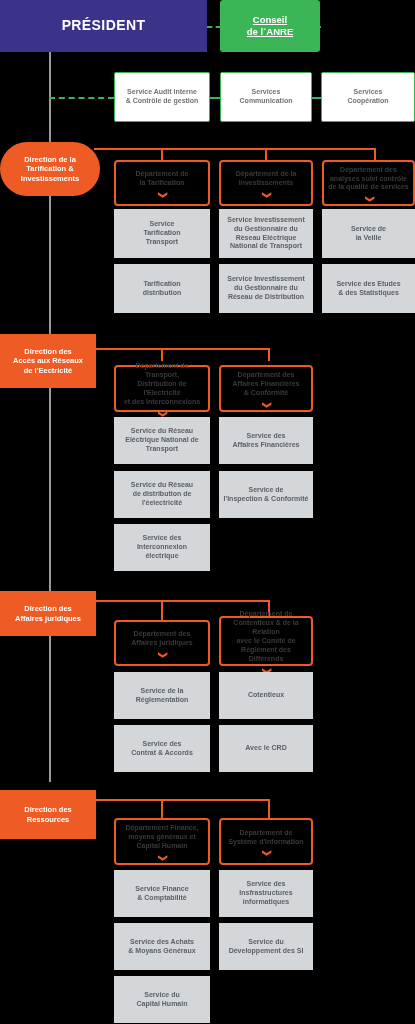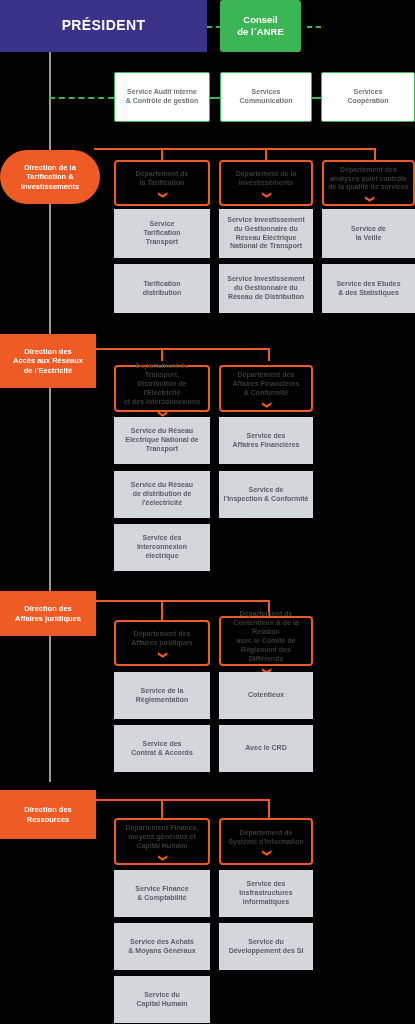--- a/index.html
+++ b/index.html
@@ -106,21 +106,21 @@
 <body>
 
 <div id="chart">
 
   <div class="box president" style="left:0px; top:0px; width:207px; height:52px;">
     <span>PRÉSIDENT</span>
   </div>
 
   <div class="dash-h" style="left:207px; top:26px; width:14px;"></div>
 
-  <div class="box council" style="left:220px; top:0px; width:81px; height:52px;">
+  <div class="box council" style="left:220px; top:0px; width:100px; height:52px;text-decoration:underline;">
     <span>Conseil<br>de l´ANRE</span>
   </div>
 
   <div class="dash-h" style="left:307px; top:26px; width:14px;"></div>
 
 
   <div class="line vline-main" style="left:49px; top:52px; height:730px;"></div>
 
   <div class="dash-h" style="left:49px; top:97px; width:65px;"></div>
 
@@ -133,21 +133,21 @@
   <div class="box svc-white" style="left:220px; top:72px; width:92px; height:50px;">
     <span>Services<br>Communication</span>
   </div>
 
   <div class="dash-h" style="left:312px; top:97px; width:10px;"></div>
 
   <div class="box svc-white" style="left:321px; top:72px; width:94px; height:50px;">
     <span>Services<br>Coopération</span>
   </div>
 
-  <div class="box direction" style="left:0px; top:150px; width:100px; height:54px;border-radius:27px;">
+  <div class="box direction" style="left:0px; top:142px; width:100px; height:54px;border-radius:27px;">
     <span>Direction  de la<br>Tarification &amp;<br>Investissements</span>
   </div>
 
   <div class="line oline oline-h" style="left:94px; top:148px; width:282px;"></div>
   <div class="line oline oline-v" style="left:161px; top:148px; height:13px;"></div>
   <div class="line oline oline-v" style="left:265px; top:148px; height:13px;"></div>
   <div class="line oline oline-v" style="left:374px; top:148px; height:13px;"></div>
 
   <div class="box dept" style="left:114px; top:160px; width:96px; height:46px;">
     <span class="dept-label">Département de<br>la Tarification</span>

